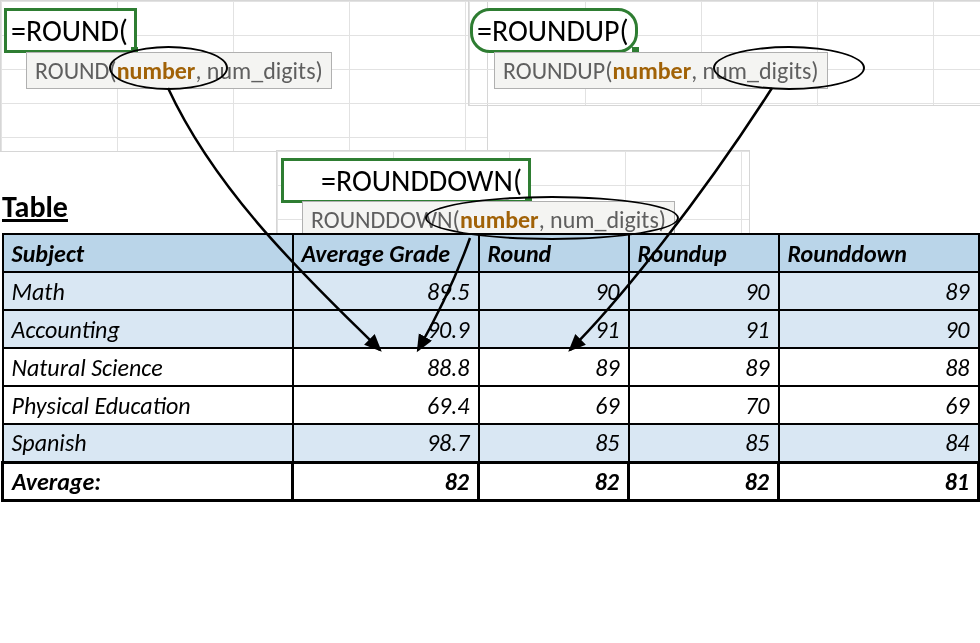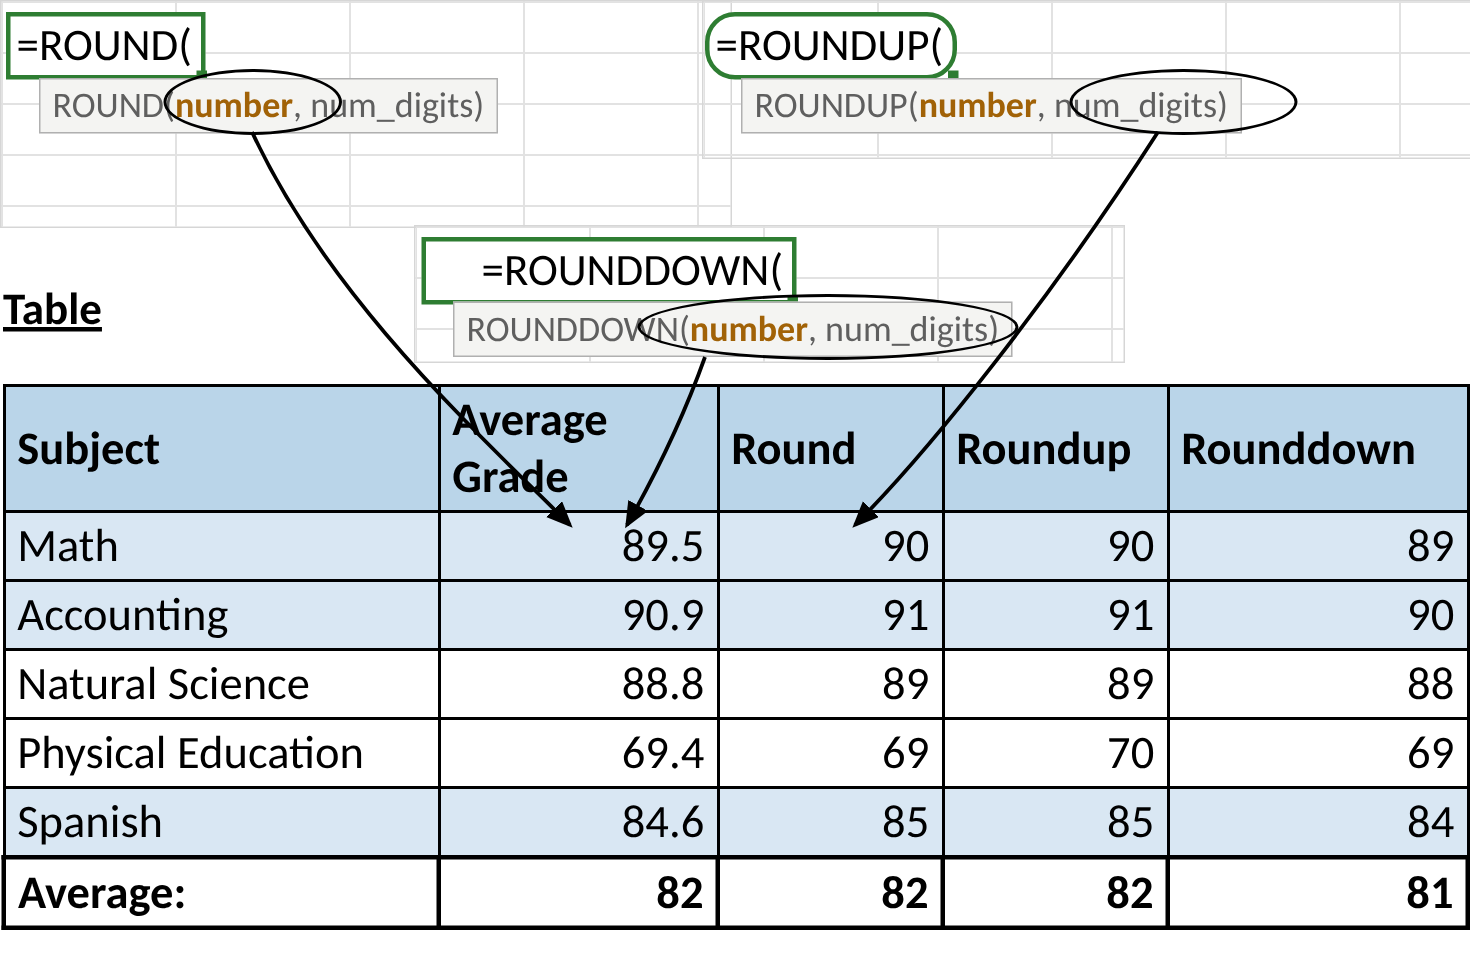--- a/index.html
+++ b/index.html
@@ -53,25 +53,26 @@
     left: 2px;
     top: 188px;
     font-size: 30px;
     font-weight: 700;
     text-decoration: underline;
   }
 
   table.data {
     position: absolute;
     left: 1px;
-    top: 256px;
+    top: 233px;
     border-collapse: collapse;
     width: 976px;
     table-layout: fixed;
-    font-size: 31px;
+    font-size: 24px;
+    font-style: italic;
   }
   table.data th, table.data td {
     border: 2px solid #000;
     padding: 3px 8px;
     height: 38px;
     box-sizing: border-box;
     vertical-align: middle;
   }
   table.data th {
     text-align: left;
@@ -172,21 +173,21 @@
     </tr>
     <tr>
       <td>Physical Education</td>
       <td class="num">69.4</td>
       <td class="num">69</td>
       <td class="num">70</td>
       <td class="num">69</td>
     </tr>
     <tr class="alt">
       <td>Spanish</td>
-      <td class="num">84.6</td>
+      <td class="num">98.7</td>
       <td class="num">85</td>
       <td class="num">85</td>
       <td class="num">84</td>
     </tr>
     <tr class="avg">
       <td>Average:</td>
       <td class="num">82</td>
       <td class="num">82</td>
       <td class="num">82</td>
       <td class="num">81</td>

